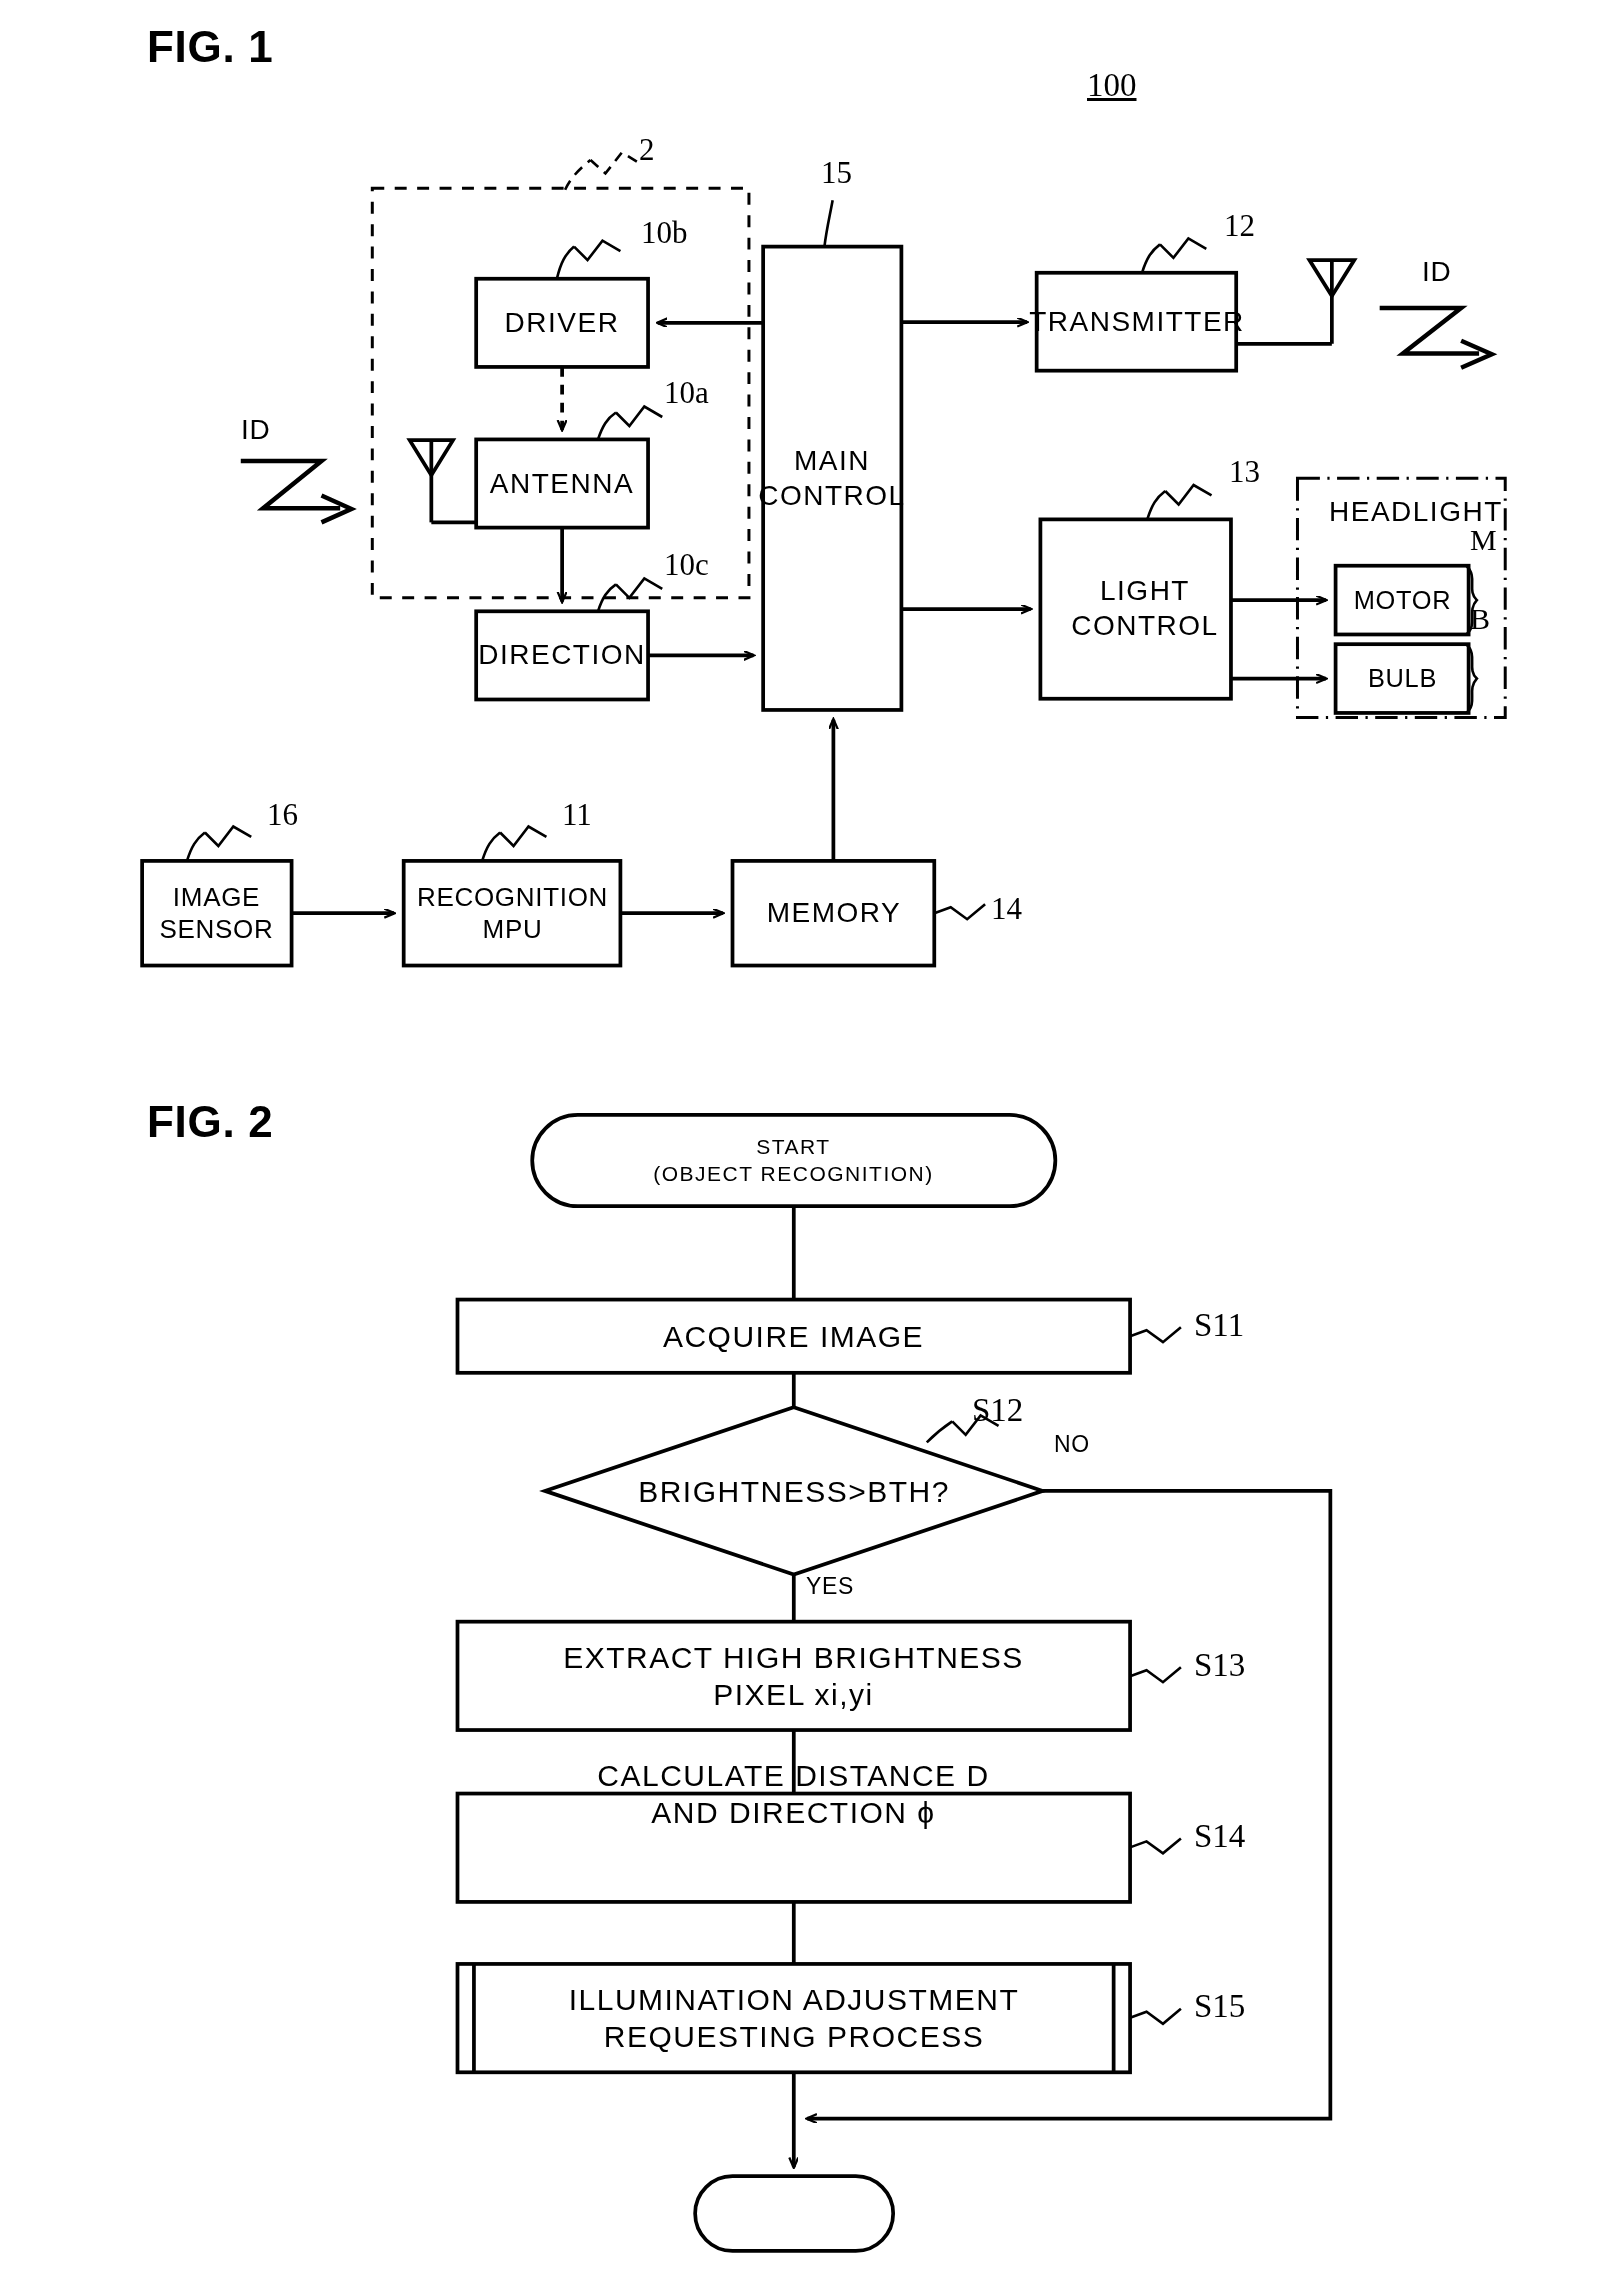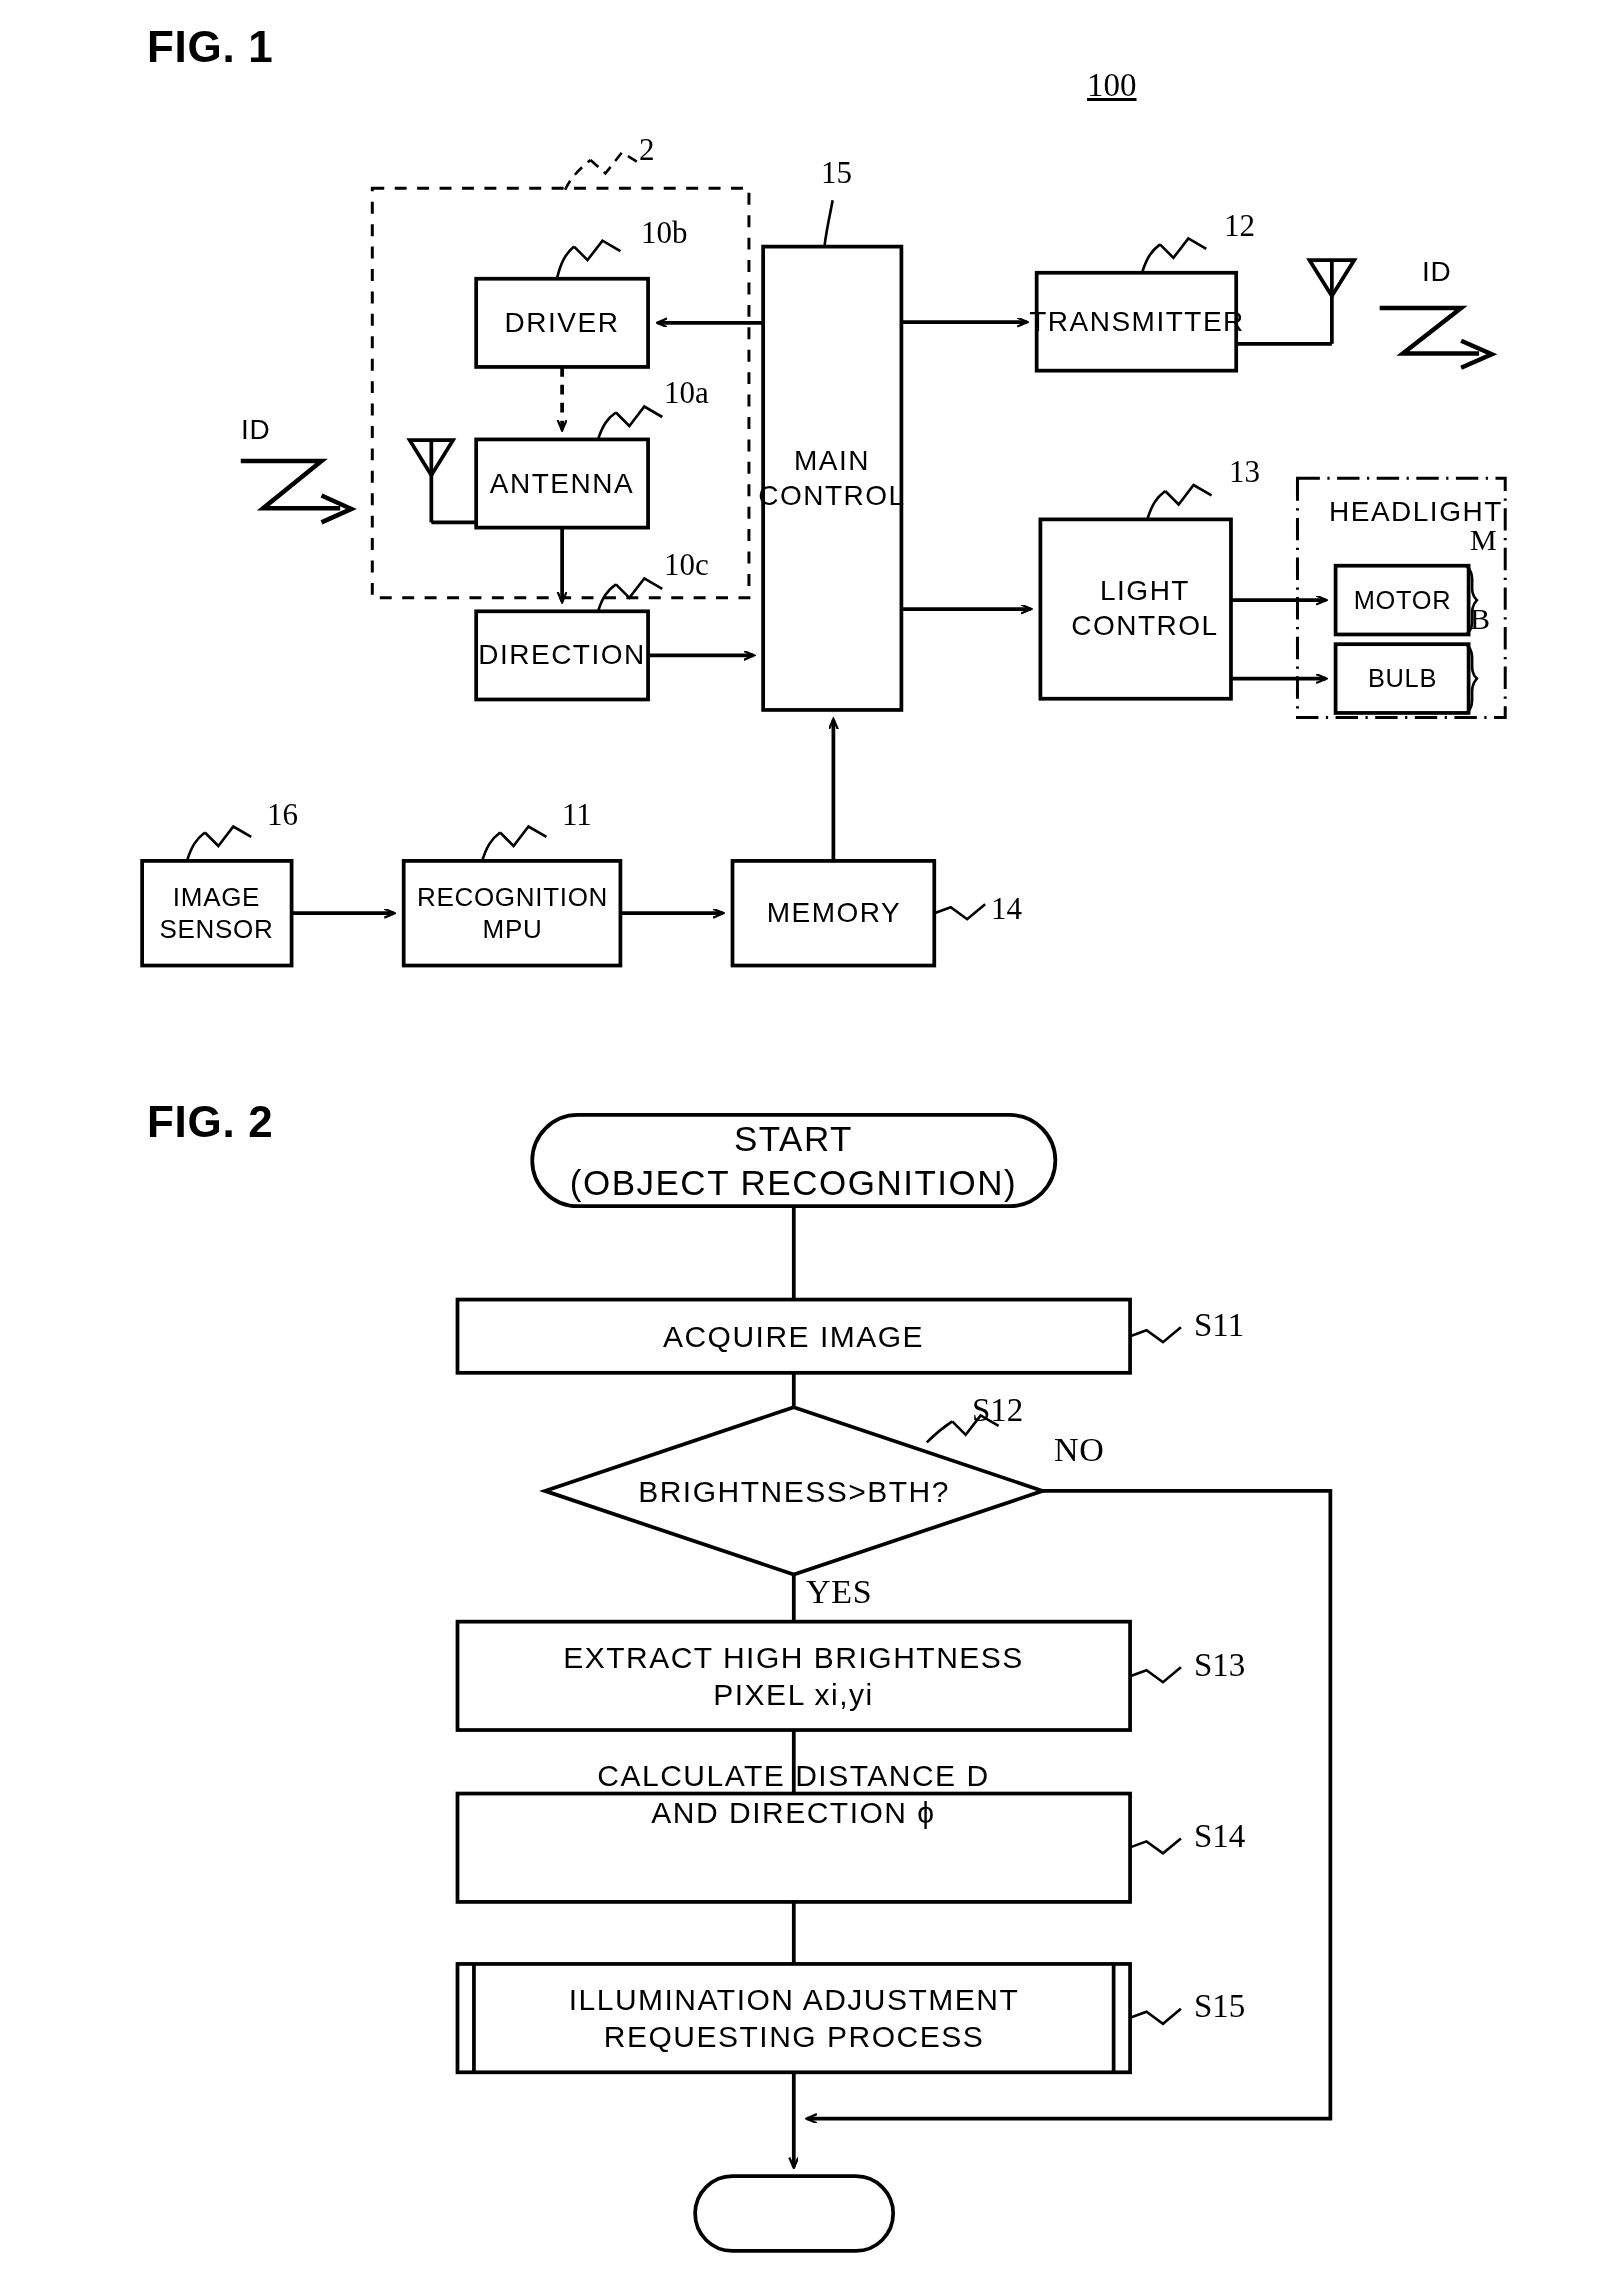--- a/index.html
+++ b/index.html
@@ -65,22 +65,22 @@
     pointer-events:none;
   }
   .steplabel{
     position:absolute;
     font-family:"Liberation Serif", serif;
     font-size:33px;
     white-space:nowrap;
   }
   .yn{
     position:absolute;
-    font-family:Liberation Serif, serif;
-    font-size:34px;
+    font-family:Liberation Sans, sans-serif;
+    font-size:23px;
     letter-spacing:0.7px;
     white-space:nowrap;
   }
 </style>
 </head>
 <body>
 
 <div class="root">
 
   <svg class="canvas" viewBox="0 0 2150 3071">
@@ -269,21 +269,21 @@
 MPU</div>
   <div class="boxlabel" style="left:733px; top:861px; width:202px; height:105px;">MEMORY</div>
 
   <div class="smalltxt" style="left:1329px; top:496px; letter-spacing:1.5px;">HEADLIGHT</div>
 
   <div class="smalltxt" style="left:241px; top:414px;">ID</div>
   <div class="smalltxt" style="left:1422px; top:256px;">ID</div>
 
   <div class="fig-title" style="left:147px; top:1097px;">FIG. 2</div>
 
-  <div class="flowlabel" style="left:532px; top:1115px; width:523px; height:91px; font-size:35px;">START
+  <div class="flowlabel" style="left:532px; top:1115px; width:523px; height:91px; font-size:21px;">START
 (OBJECT RECOGNITION)</div>
   <div class="flowlabel" style="left:457px; top:1300px; width:673px; height:73px;">ACQUIRE IMAGE</div>
   <div class="flowlabel" style="left:545px; top:1454px; width:498px; height:75px;">BRIGHTNESS&gt;BTH?</div>
   <div class="flowlabel" style="left:457px; top:1622px; width:673px; height:108px;">EXTRACT HIGH BRIGHTNESS
 PIXEL xi,yi</div>
   <div class="flowlabel" style="left:457px; top:1740px; width:673px; height:108px;">CALCULATE DISTANCE D
 AND DIRECTION ϕ</div>
   <div class="flowlabel" style="left:474px; top:1964px; width:640px; height:108px;">ILLUMINATION ADJUSTMENT
 REQUESTING PROCESS</div>
 

